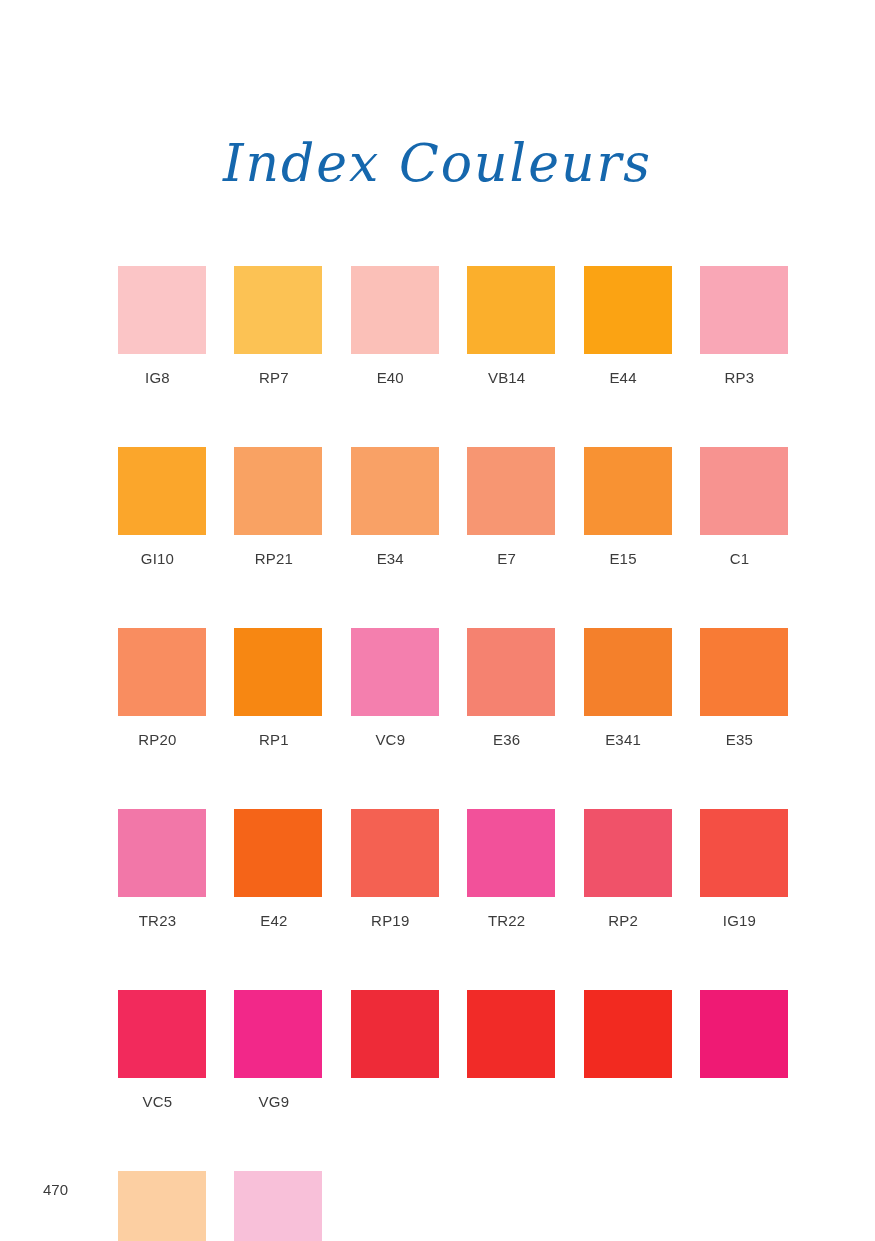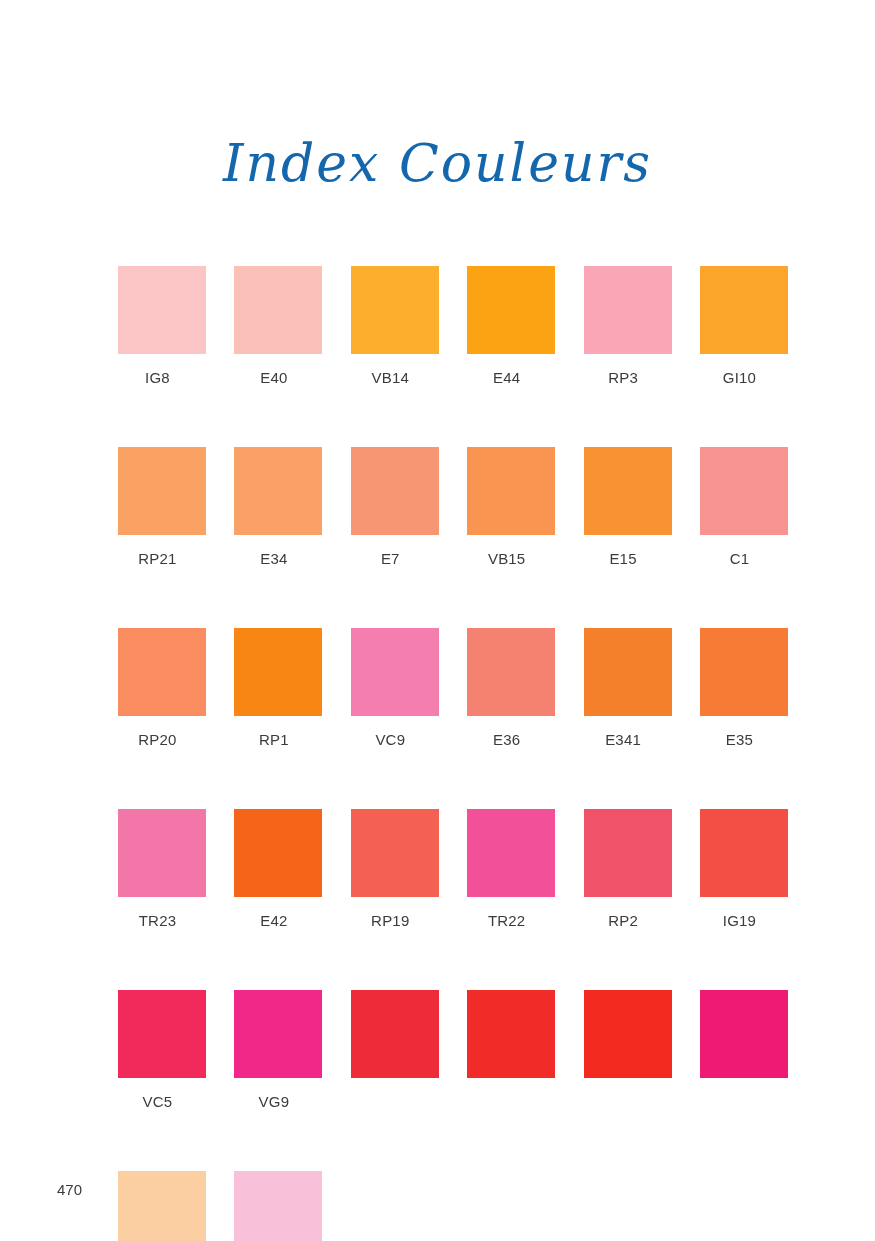--- a/index.html
+++ b/index.html
@@ -57,40 +57,44 @@
     margin-top: 16px;
     text-align: center;
     font-family: "Liberation Sans", sans-serif;
     font-size: 15px;
     color: #3b3b3b;
     letter-spacing: 0.2px;
     line-height: 1;
   }
   .page-number {
     position: absolute;
-    left: 57px;
+    left: 43px;
     top: 1181px;
     font-family: "Liberation Sans", sans-serif;
     font-size: 15px;
     color: #3b3b3b;
   }
 </style>
 </head>
 <body style="background-color: rgb(255, 255, 255);">
 
 <div class="page">
 
   <div class="page-title">Index Couleurs</div>
 
   <div class="swatch-grid">
       <div class="swatch-cell">
         <span class="swatch-chip" style="background-color: rgb(251, 197, 198);"></span>
         <span class="swatch-label">IG8</span>
       </div>
       <div class="swatch-cell">
+        <span class="swatch-chip" style="background-color: rgb(252, 194, 84);"></span>
+        <span class="swatch-label">RP7</span>
+      </div>
+      <div class="swatch-cell">
         <span class="swatch-chip" style="background-color: rgb(251, 192, 184);"></span>
         <span class="swatch-label">E40</span>
       </div>
       <div class="swatch-cell">
         <span class="swatch-chip" style="background-color: rgb(251, 175, 44);"></span>
         <span class="swatch-label">VB14</span>
       </div>
       <div class="swatch-cell">
         <span class="swatch-chip" style="background-color: rgb(251, 163, 19);"></span>
         <span class="swatch-label">E44</span>
@@ -109,24 +113,20 @@
       </div>
       <div class="swatch-cell">
         <span class="swatch-chip" style="background-color: rgb(249, 161, 102);"></span>
         <span class="swatch-label">E34</span>
       </div>
       <div class="swatch-cell">
         <span class="swatch-chip" style="background-color: rgb(247, 150, 114);"></span>
         <span class="swatch-label">E7</span>
       </div>
       <div class="swatch-cell">
-        <span class="swatch-chip" style="background-color: rgb(249, 149, 80);"></span>
-        <span class="swatch-label">VB15</span>
-      </div>
-      <div class="swatch-cell">
         <span class="swatch-chip" style="background-color: rgb(248, 146, 51);"></span>
         <span class="swatch-label">E15</span>
       </div>
       <div class="swatch-cell">
         <span class="swatch-chip" style="background-color: rgb(247, 147, 144);"></span>
         <span class="swatch-label">C1</span>
       </div>
       <div class="swatch-cell">
         <span class="swatch-chip" style="background-color: rgb(249, 141, 96);"></span>
         <span class="swatch-label">RP20</span>

